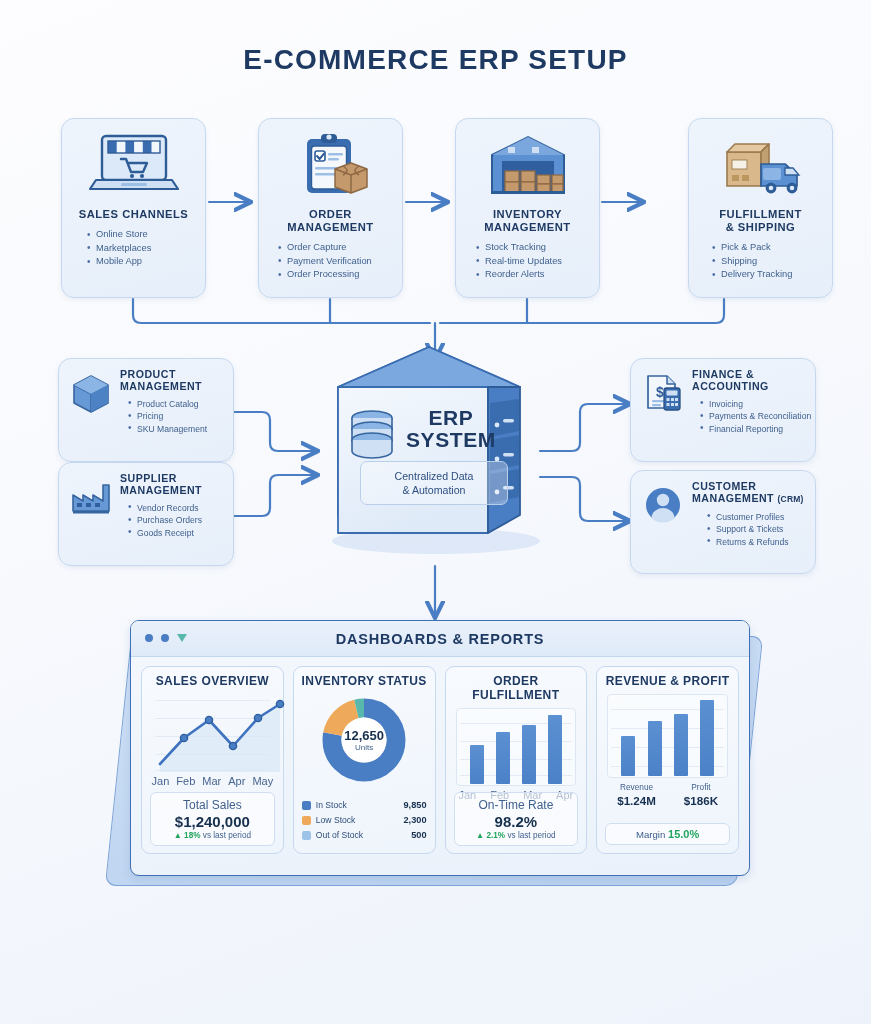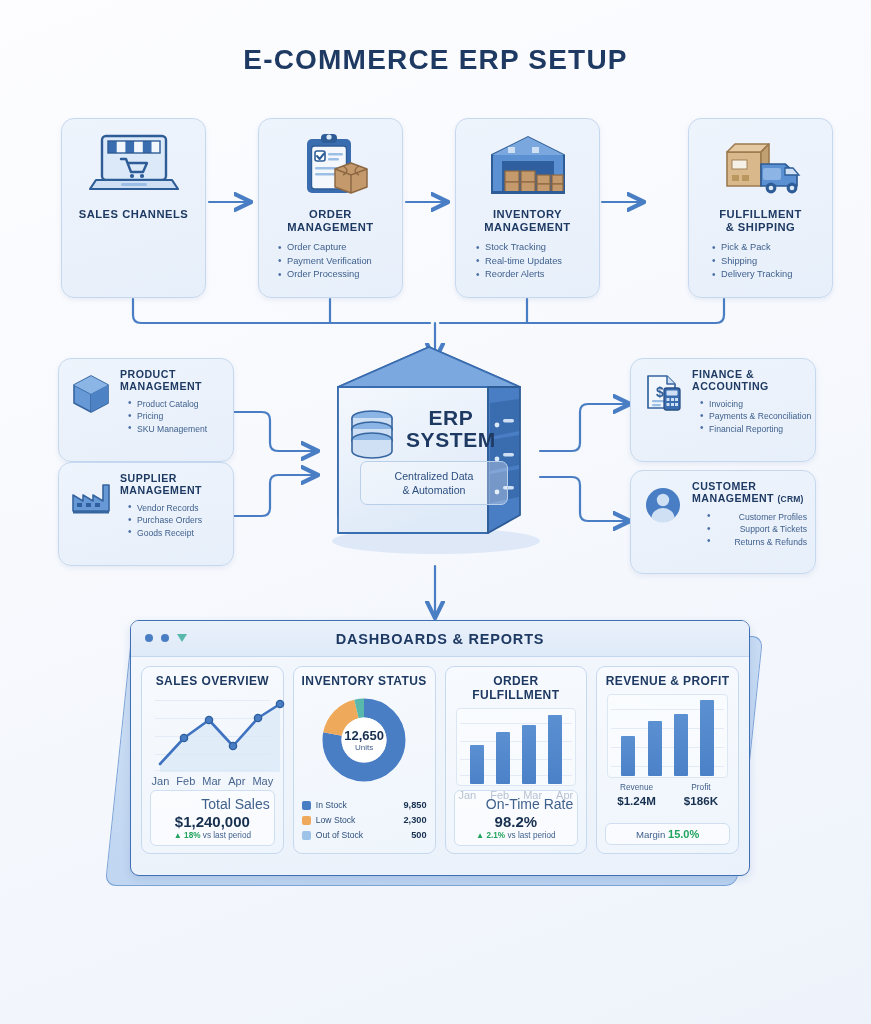--- a/index.html
+++ b/index.html
@@ -113,21 +113,21 @@
   .plot { position:relative; height:78px; margin:0 4px; }
   .plot.boxed { border:1px solid #dde7f4; border-radius:4px; background:rgba(255,255,255,.45); }
   .axis-lbls { display:flex; justify-content:space-around; margin-top:3px; }
   .axis-lbls span { font-size:11px; color:#47648e; }
   .stat {
     position:absolute; left:8px; right:8px; bottom:7px;
     border:1px solid #cfdff1; border-radius:6px;
     background:rgba(255,255,255,.6);
     padding:5px 4px; text-align:center;
   }
-  .stat .lbl { font-size:14px; color:#41618d;text-align:right; }
+  .stat .lbl { font-size:12px; color:#41618d; }
   .stat .big { font-size:15px; font-weight:bold; color:#17304f; line-height:19px; }
   .stat .delta { font-size:8.2px; color:#41618d; }
   .stat .delta b { color:#21a45d; font-weight:bold; }
 
   .legend { position:absolute; left:8px; right:8px; bottom:10px; }
   .legend .row { display:flex; align-items:center; font-size:8.6px; color:#2f4f7a; line-height:15px; }
   .legend .sw { width:9px; height:9px; border-radius:2px; margin-right:5px; flex:0 0 9px; }
   .legend .nm { flex:1; }
   .legend .vl { font-weight:bold; color:#17304f; font-size:9.2px; }
 
@@ -203,20 +203,25 @@
         </g>
         <circle cx="44" cy="46" r="2.1" fill="#2e5c96"></circle>
           <circle cx="54" cy="46" r="2.1" fill="#2e5c96"></circle>
         <path d="M8 50 h76 l6 9 H2 Z" fill="#cfe0f4" stroke="#2e5c96" stroke-width="2.2" stroke-linejoin="round"></path>
         <rect x="33" y="53" width="26" height="3" rx="1.5" fill="#9dbfe6"></rect>
       </svg>
     </div>
     <div class="node-title">
       <div>SALES CHANNELS</div>
     </div>
+    <ul class="bul">
+      <li>Online Store</li>
+      <li>Marketplaces</li>
+      <li>Mobile App</li>
+    </ul>
   </div>
 
   <div class="node top" style="left:258px;">
     <div class="ico">
       <svg width="92" height="74" viewBox="0 0 92 74">
         <rect x="22" y="10" width="44" height="54" rx="5" fill="#3a6cb0"></rect>
         <rect x="26.5" y="17" width="35" height="43" rx="3" fill="#f4f8fd" stroke="#2e5c96" stroke-width="1.4"></rect>
         <rect x="36" y="5" width="16" height="9" rx="4" fill="#2e5c96"></rect>
         <circle cx="44" cy="8" r="2.6" fill="#dce9f8"></circle>
         <rect x="30" y="22" width="10" height="10" rx="2" fill="#fff" stroke="#2e5c96" stroke-width="1.6"></rect>
@@ -412,21 +417,21 @@
           <circle cx="23" cy="22" r="17" fill="#4a7ec4"></circle>
           <circle cx="23" cy="17" r="6.2" fill="#cfe0f4"></circle>
           <path d="M11.5 35 a11.5 10 0 0 1 23 0 a17 17 0 0 1 -23 0 Z" fill="#cfe0f4"></path>
         </svg>
       </div>
       <div class="body">
         <div class="node-title">
           <div>CUSTOMER</div>
           <div><span>MANAGEMENT</span> <span class="sub">(CRM)</span></div>
         </div>
-        <ul class="bul" style="margin-left:14px;text-align:right;">
+        <ul class="bul" style="margin-left:14px;">
           <li>Customer Profiles</li>
           <li>Support &amp; Tickets</li>
           <li>Returns &amp; Refunds</li>
         </ul>
       </div>
     </div>
   </div>
 
   <div id="erp">
     <svg width="222" height="215" viewBox="0 0 222 215" style="position:absolute;left:0;top:0;">

